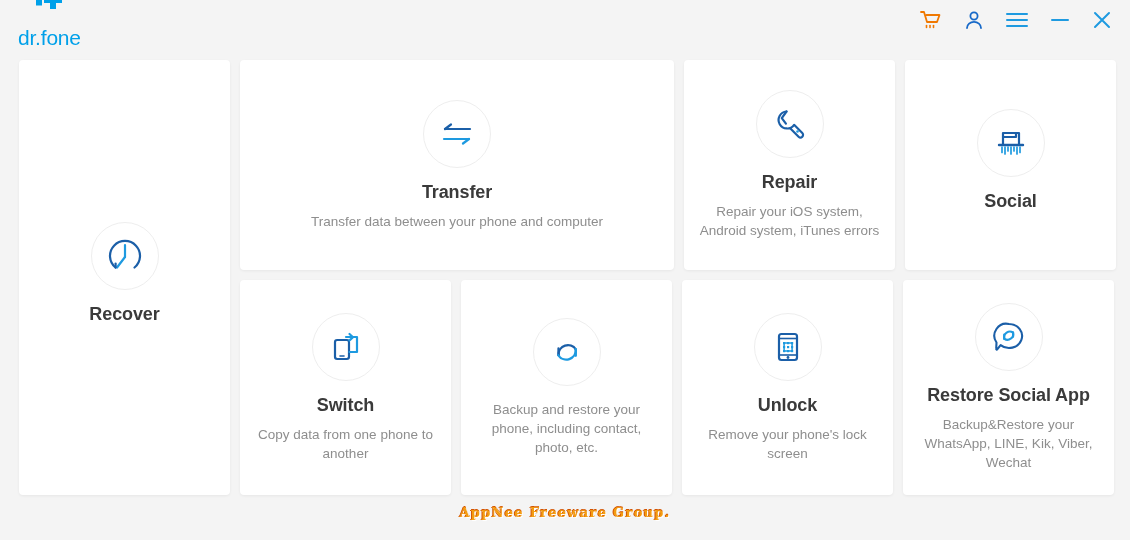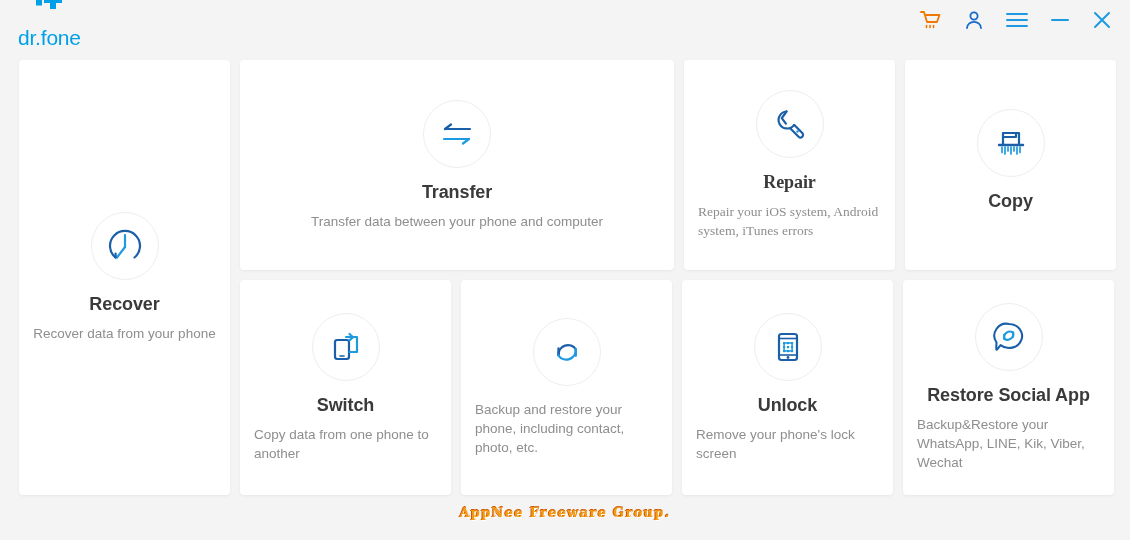--- a/index.html
+++ b/index.html
@@ -77,32 +77,33 @@
 
   
   .card {
     background: #ffffff;
     border-radius: 4px;
     box-shadow: 0 1px 3px rgba(0,0,0,0.06);
     display: flex;
     flex-direction: column;
     align-items: center;
     justify-content: center;
+    text-align: center;
     padding: 0 14px;
     box-sizing: border-box;
     cursor: pointer;
     transition: box-shadow .15s ease;
   }
 
   .card-recover {
     height: 435px;
     width: 211px;
   }
   .card-transfer { flex: 0 0 434px; height: 210px; }
-  .card-repair   { flex: 0 0 211px; height: 210px; font-family: Liberation Serif, serif; }
+  .card-repair   { flex: 0 0 211px; height: 210px; }
   .card-erase    { flex: 0 0 211px; height: 210px; }
   .row-bottom .card { flex: 0 0 211px; height: 215px; }
 
   .icon-circle {
     width: 68px;
     height: 68px;
     border-radius: 50%;
     border: 1px solid #eeeeee;
     display: flex;
     align-items: center;
@@ -205,21 +206,20 @@
     <div class="card card-recover">
       <div class="icon-circle">
         <svg width="40" height="40" viewBox="0 0 40 40">
           <path d="M10.5,31.5 A15,15 0 1 1 29.5,31.5" fill="none" stroke="#1b5fa8" stroke-width="2.2" stroke-linecap="round"></path>
           <path d="M20,9 V21" stroke="#1e9ae0" stroke-width="2.2" stroke-linecap="round"></path>
           <path d="M20,21 L12,31.5" stroke="#1e9ae0" stroke-width="2.2" stroke-linecap="round"></path>
           <path d="M10.6,27.5 V31.6" stroke="#1b5fa8" stroke-width="2.2" stroke-linecap="round"></path>
         </svg>
       </div>
       <div class="card-title">Recover</div>
-      <div class="card-desc">Recover data from your phone</div>
     </div>
   </div>
 
   <div class="col-right">
 
     <div class="row row-top">
 
       <div class="card card-transfer">
         <div class="icon-circle">
           <svg width="40" height="40" viewBox="0 0 40 40">
@@ -256,21 +256,21 @@
               <path d="M11,24 V29.5"></path>
               <path d="M14,24 V31"></path>
               <path d="M17,24 V28"></path>
               <path d="M20,24 V31"></path>
               <path d="M23,24 V28"></path>
               <path d="M26,24 V31"></path>
               <path d="M29,24 V29.5"></path>
             </g>
           </svg>
         </div>
-        <div class="card-title">Copy</div>
+        <div class="card-title">Social</div>
       </div>
 
     </div>
 
     <div class="row row-bottom">
 
       <div class="card">
         <div class="icon-circle">
           <svg width="40" height="40" viewBox="0 0 40 40">
             <rect x="9" y="13" width="14" height="19" rx="2.2" fill="none" stroke="#1b5fa8" stroke-width="2.2"></rect>

